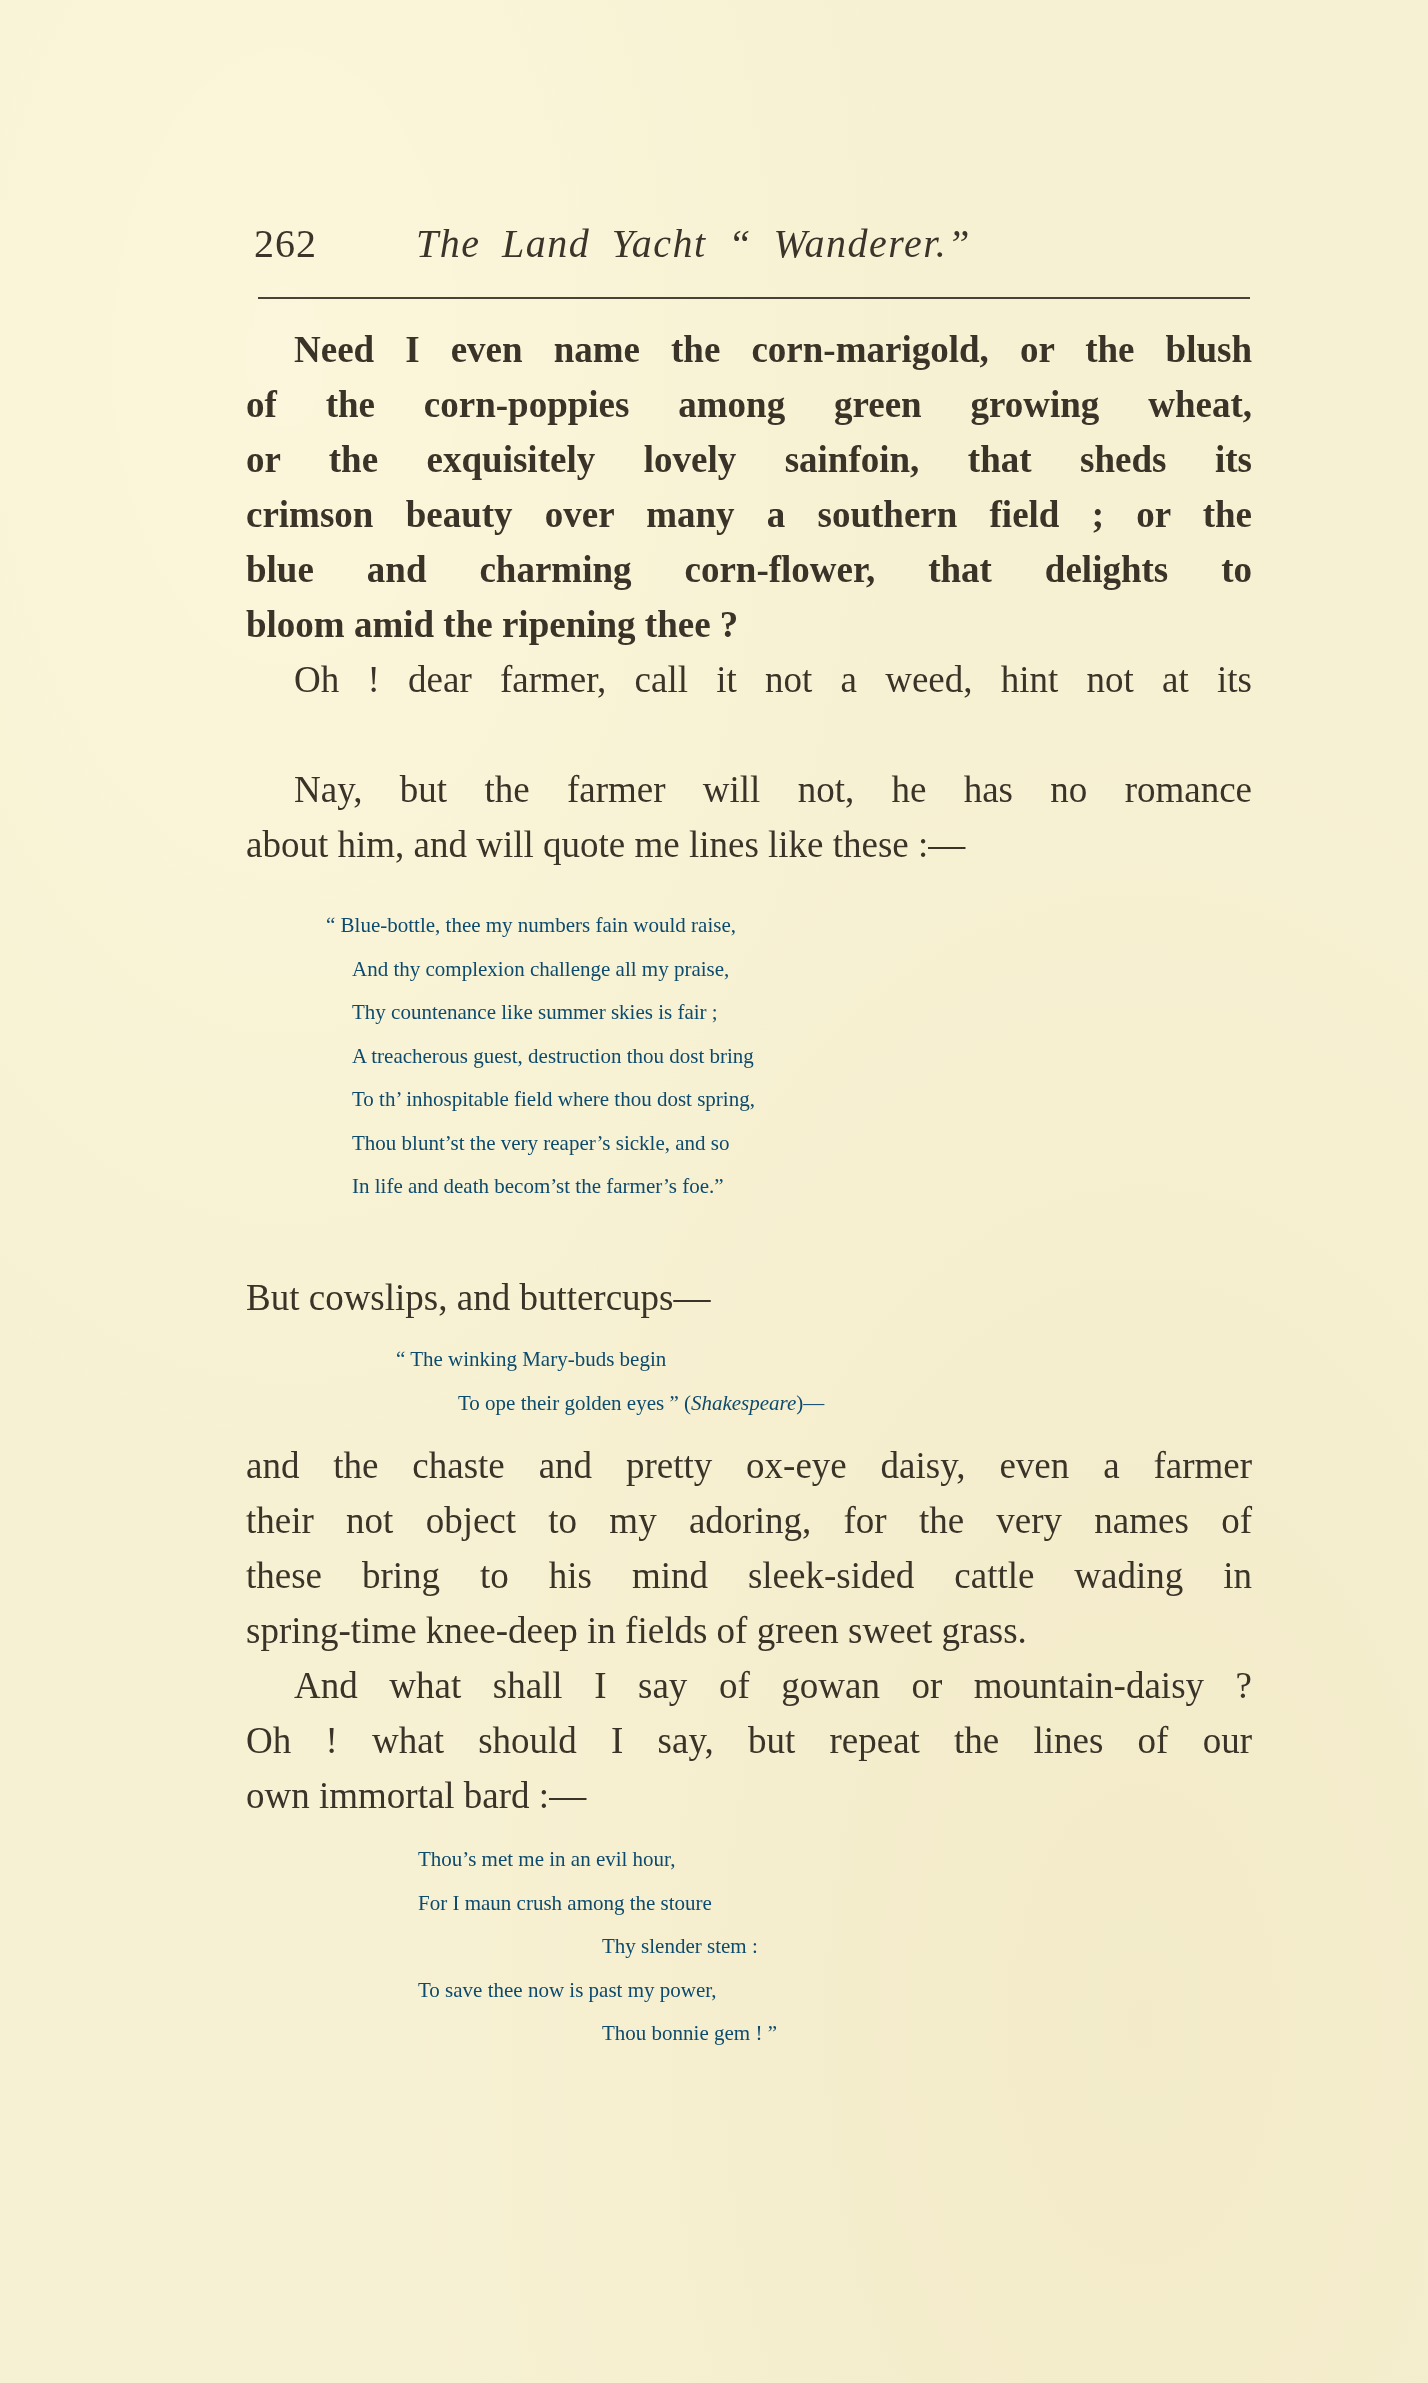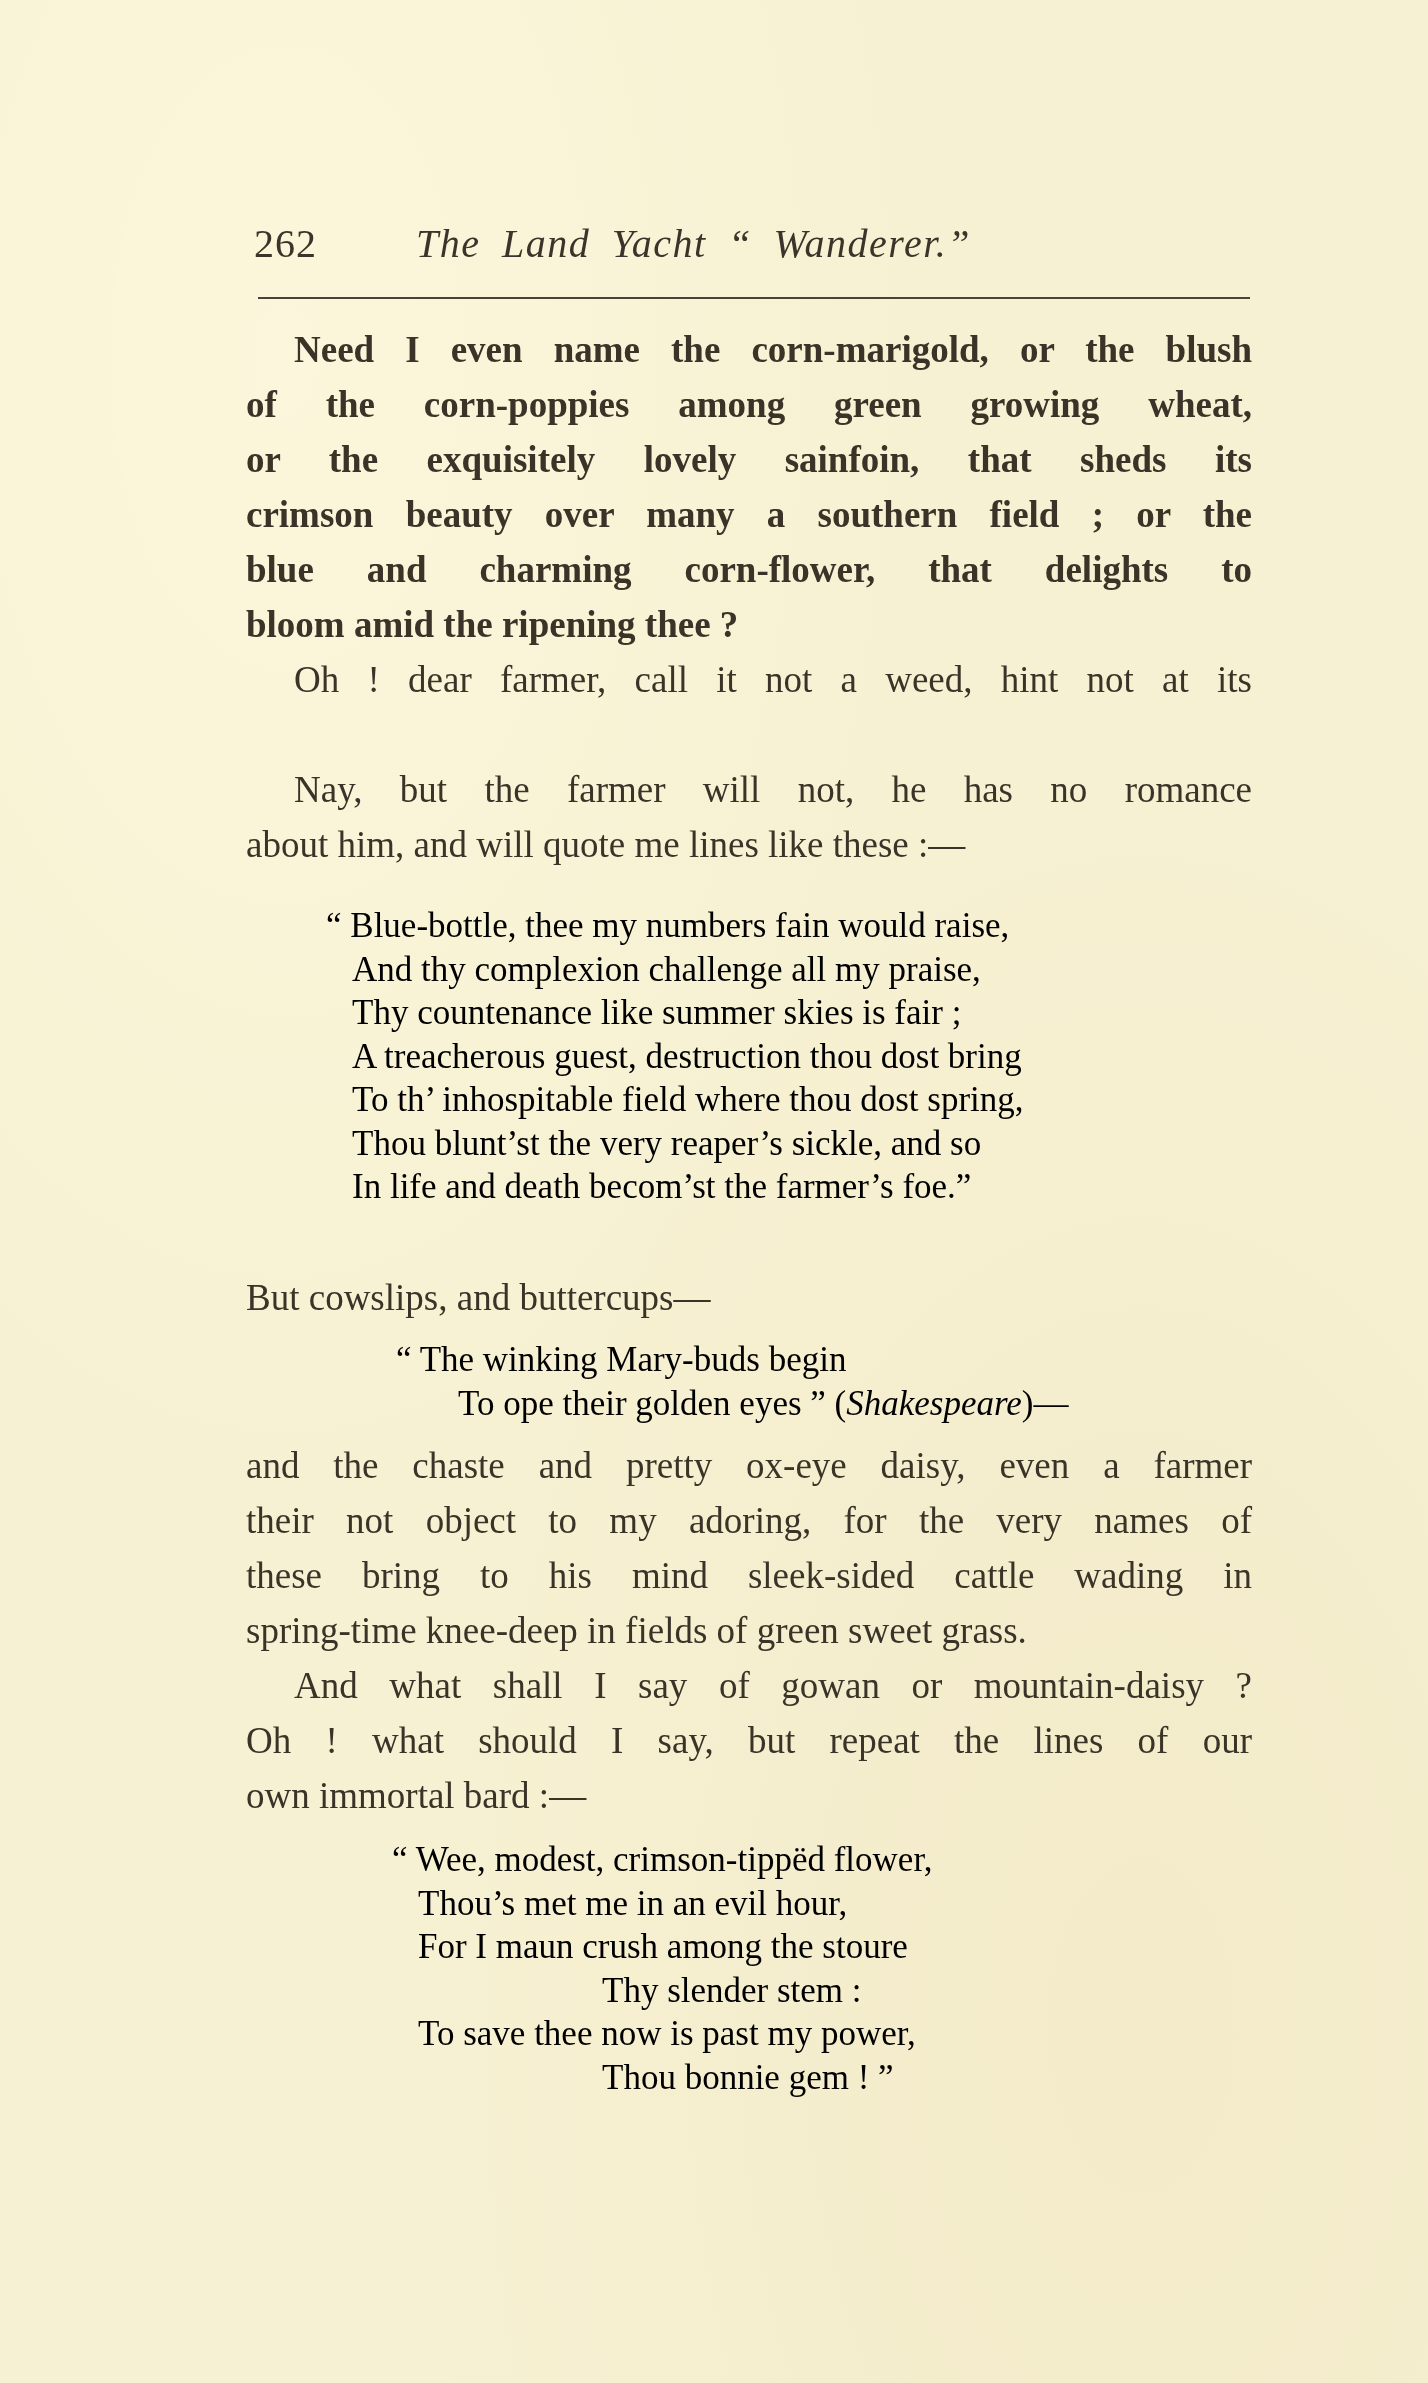--- a/index.html
+++ b/index.html
@@ -74,23 +74,23 @@
       text-align-last: justify;
     }
     .line.last {
       text-align-last: left;
     }
     .indent {
       padding-left: 48px;
     }
     .verse {
       position: absolute;
-      font-size: 35px;
+      font-size: 21px;
       line-height: 43.5px;
-      color: #000000;
+      color: #0c4a6e;
       font-family: "Liberation Serif", "DejaVu Serif", serif;
       white-space: nowrap;
     }
     .verse .vline {
       display: block;
       height: 43.5px;
     }
     .verse-hang {
       padding-left: 26px;
     }
@@ -154,21 +154,20 @@
     <span class="line last">spring-time knee-deep in fields of green sweet grass.</span>
   </div>
 
   <div class="body-text" style="top:1658px;">
     <span class="line indent">And what shall I say of gowan or mountain-daisy ?</span>
     <span class="line">Oh ! what should I say, but repeat the lines of our</span>
     <span class="line last">own immortal bard :—</span>
   </div>
 
   <div class="verse" style="left:392px; top:1838px;">
-    <span class="vline">“ Wee, modest, crimson-tippëd flower,</span>
     <span class="vline verse-hang">Thou’s met me in an evil hour,</span>
     <span class="vline verse-hang">For I maun crush among the stoure</span>
     <span class="vline deep-indent">Thy slender stem :</span>
     <span class="vline verse-hang">To save thee now is past my power,</span>
     <span class="vline deep-indent">Thou bonnie gem ! ”</span>
   </div>
 
 </div>
 
 </body></html>

